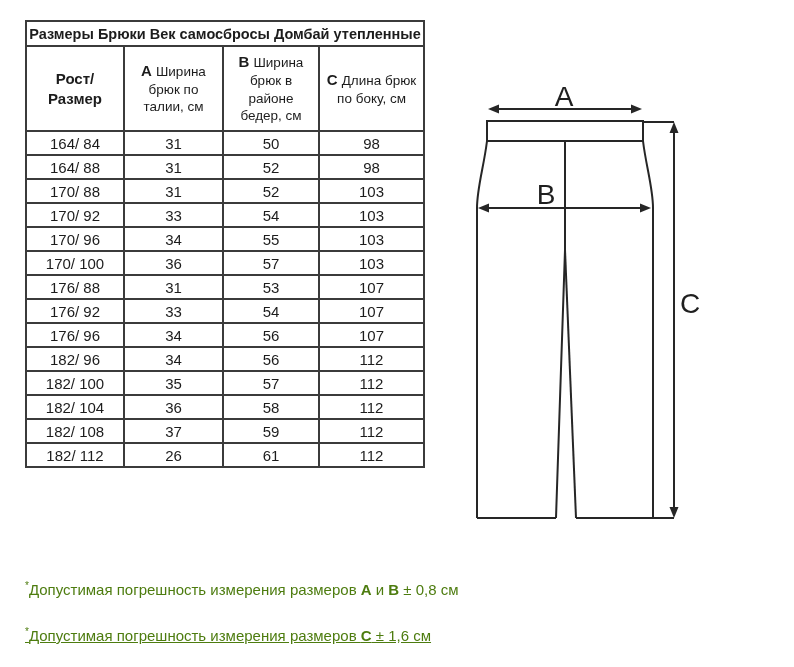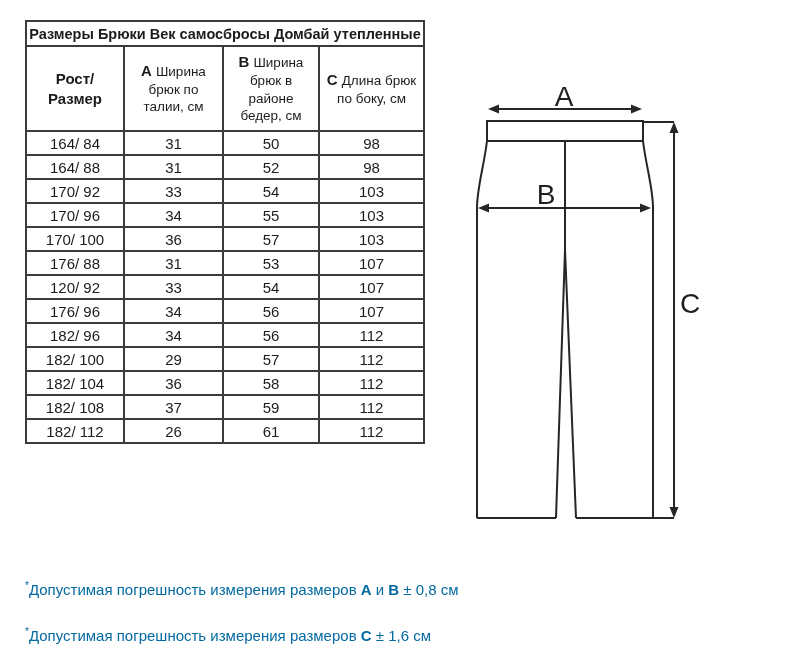--- a/index.html
+++ b/index.html
@@ -57,26 +57,26 @@
     font-size: 28px;
     fill: #1f1f1f;
     text-anchor: middle;
   }
 
   
   .footnote {
     position: absolute;
     left: 25px;
     font-size: 15px;
-    color: #0369a1;
+    color: #4d7c0f;
     white-space: nowrap;
   }
   .footnote sup { font-size: 10px; }
   .fn-1 { top: 580px; }
-  .fn-2 { top: 626px; }
+  .fn-2 { top: 626px; text-decoration: underline; }
 </style>
 </head>
 <body>
 
 <div class="page">
 
   <table class="size-table">
     <colgroup>
       <col style="width:98px">
         <col style="width:99px">
@@ -101,20 +101,26 @@
           <td>50</td>
           <td>98</td>
         </tr>
         <tr>
           <td>164/ 88</td>
           <td>31</td>
           <td>52</td>
           <td>98</td>
         </tr>
         <tr>
+          <td>170/ 88</td>
+          <td>31</td>
+          <td>52</td>
+          <td>103</td>
+        </tr>
+        <tr>
           <td>170/ 92</td>
           <td>33</td>
           <td>54</td>
           <td>103</td>
         </tr>
         <tr>
           <td>170/ 96</td>
           <td>34</td>
           <td>55</td>
           <td>103</td>
@@ -125,40 +131,40 @@
           <td>57</td>
           <td>103</td>
         </tr>
         <tr>
           <td>176/ 88</td>
           <td>31</td>
           <td>53</td>
           <td>107</td>
         </tr>
         <tr>
-          <td>120/ 92</td>
+          <td>176/ 92</td>
           <td>33</td>
           <td>54</td>
           <td>107</td>
         </tr>
         <tr>
           <td>176/ 96</td>
           <td>34</td>
           <td>56</td>
           <td>107</td>
         </tr>
         <tr>
           <td>182/ 96</td>
           <td>34</td>
           <td>56</td>
           <td>112</td>
         </tr>
         <tr>
           <td>182/ 100</td>
-          <td>29</td>
+          <td>35</td>
           <td>57</td>
           <td>112</td>
         </tr>
         <tr>
           <td>182/ 104</td>
           <td>36</td>
           <td>58</td>
           <td>112</td>
         </tr>
         <tr>

